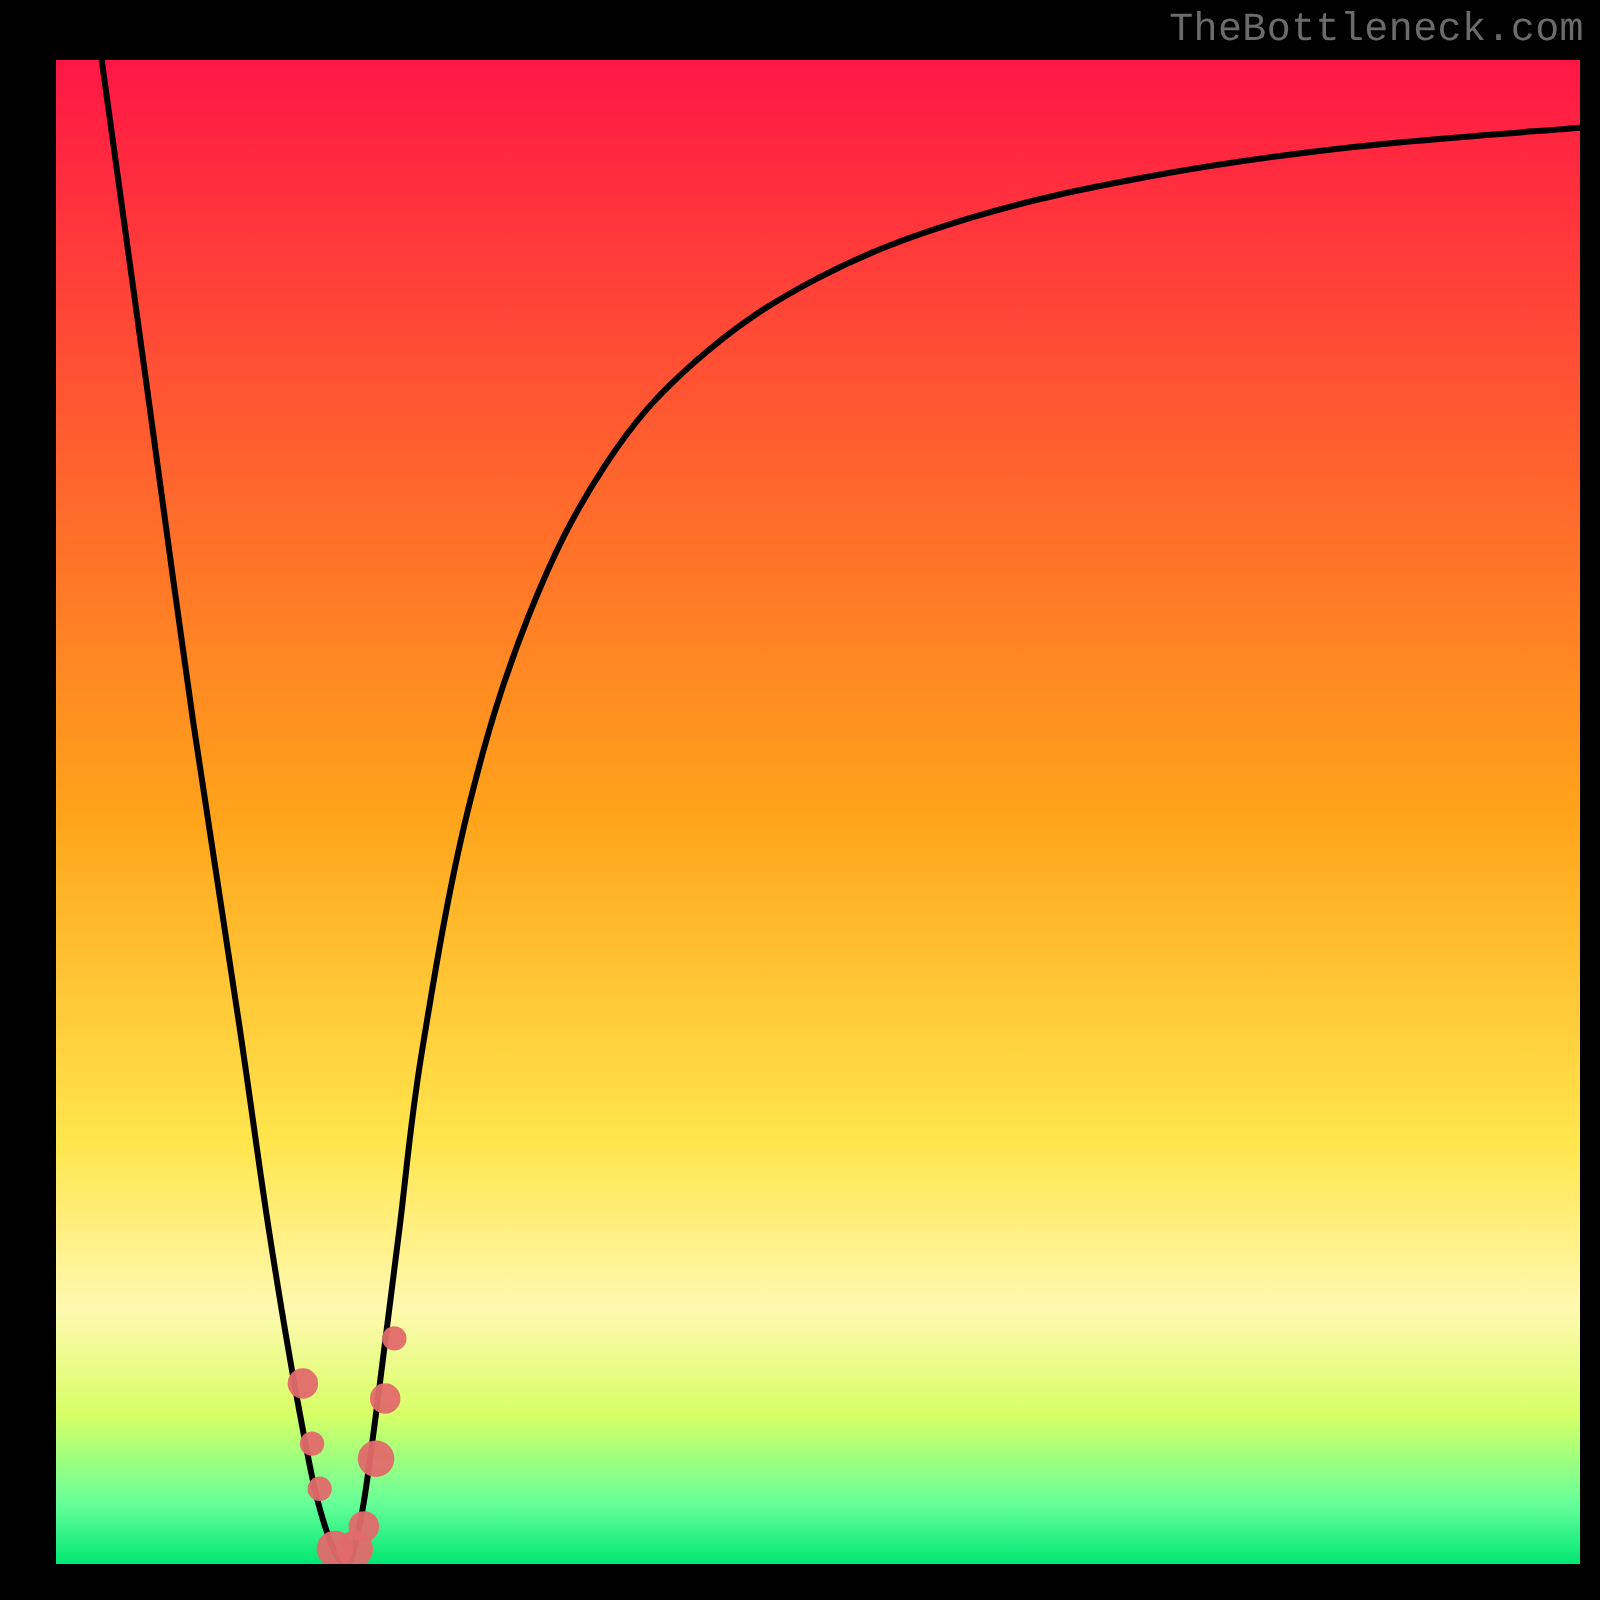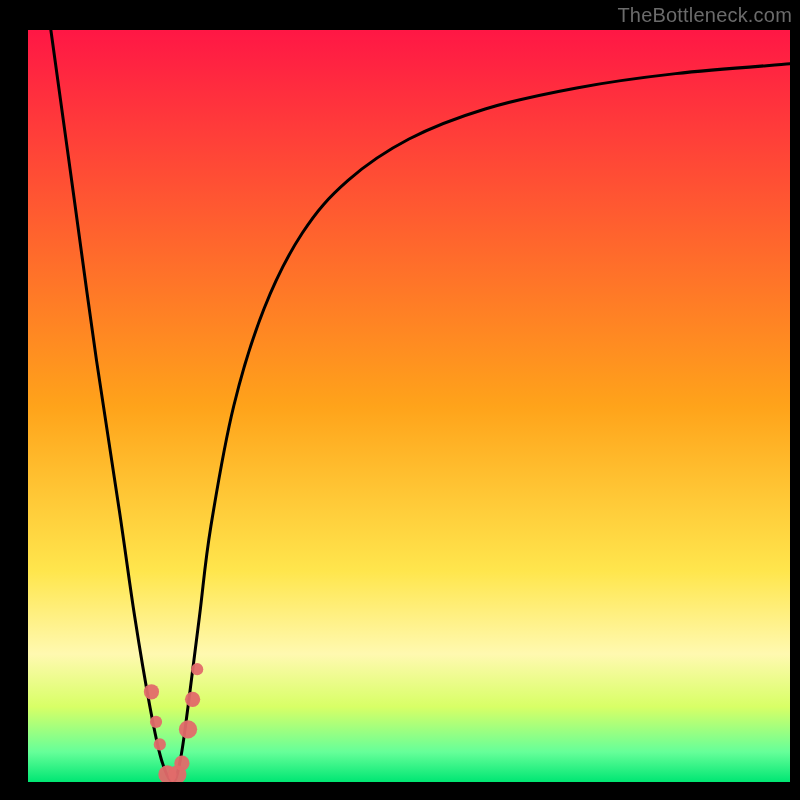--- a/index.html
+++ b/index.html
@@ -8,20 +8,21 @@
     width: 800px;
     height: 800px;
     background: #000;
     overflow: hidden;
     font-family: Arial, Helvetica, sans-serif;
   }
   .canvas-wrap {
     position: relative;
     width: 800px;
     height: 592px;
+    font-family: Liberation Mono, monospace;
   }
   svg {
     display: block;
   }
   .watermark {
     position: absolute;
     top: 4px;
     right: 8px;
     color: #6b6b6b;
     font-size: 20px;

